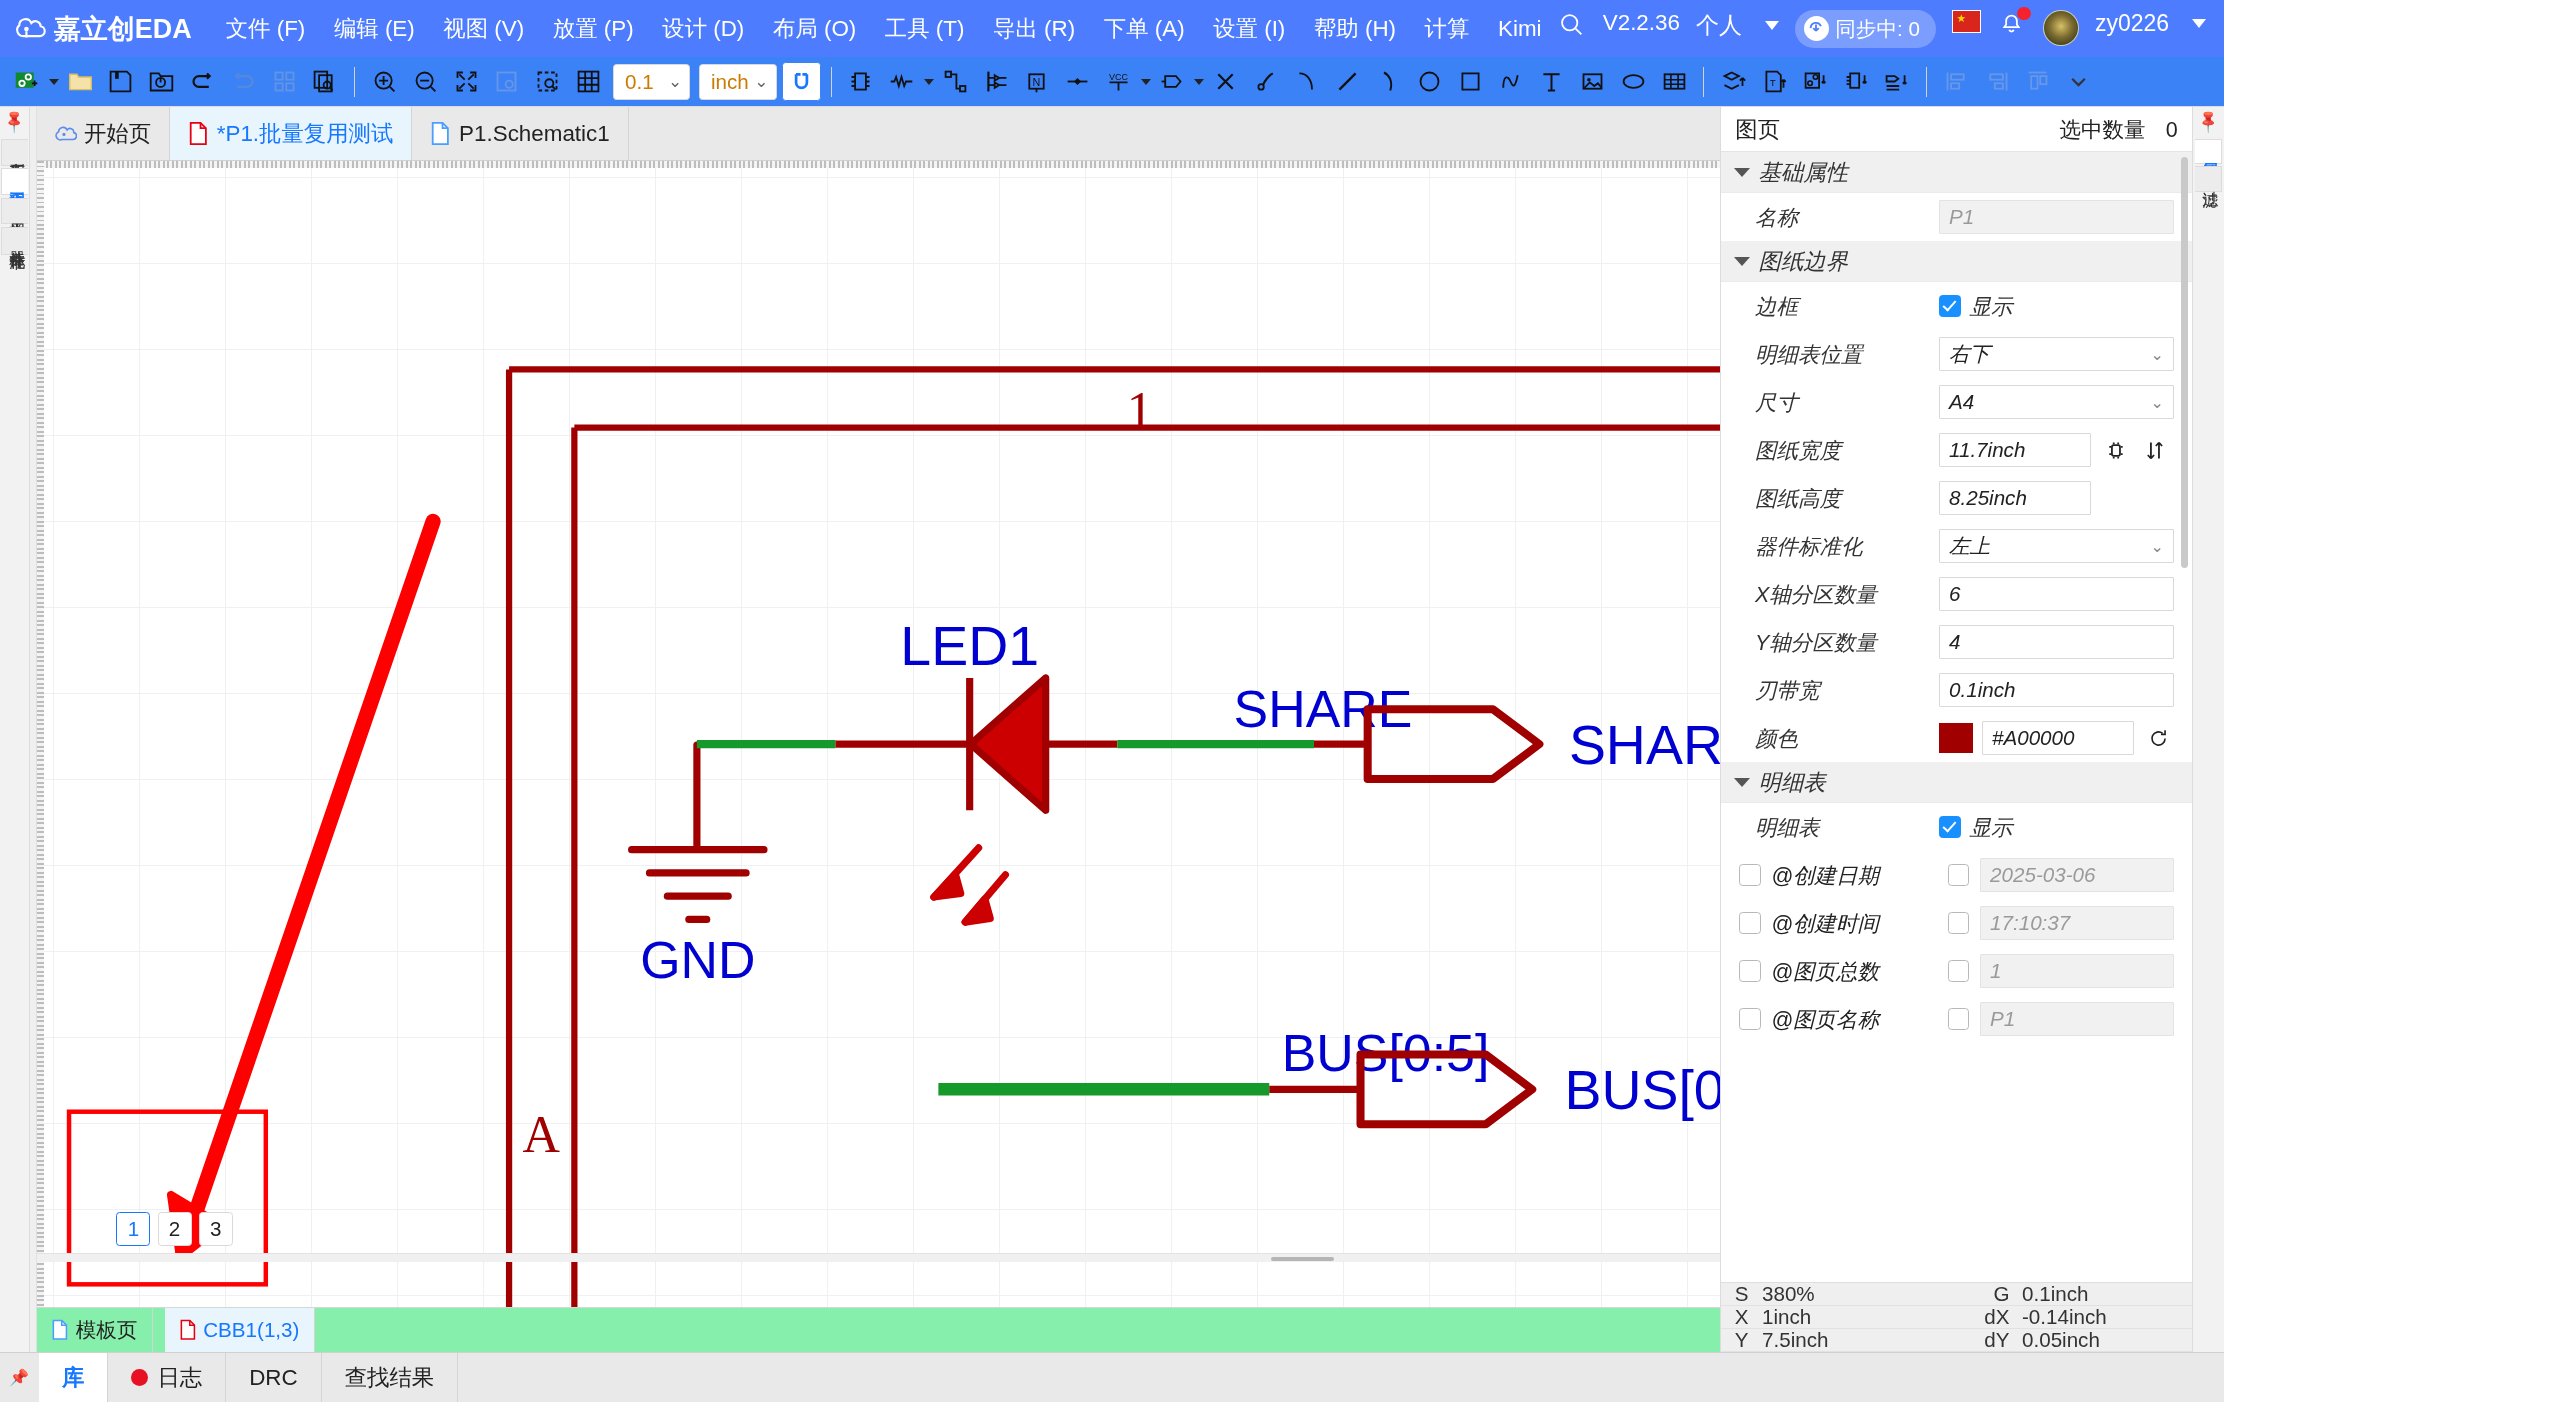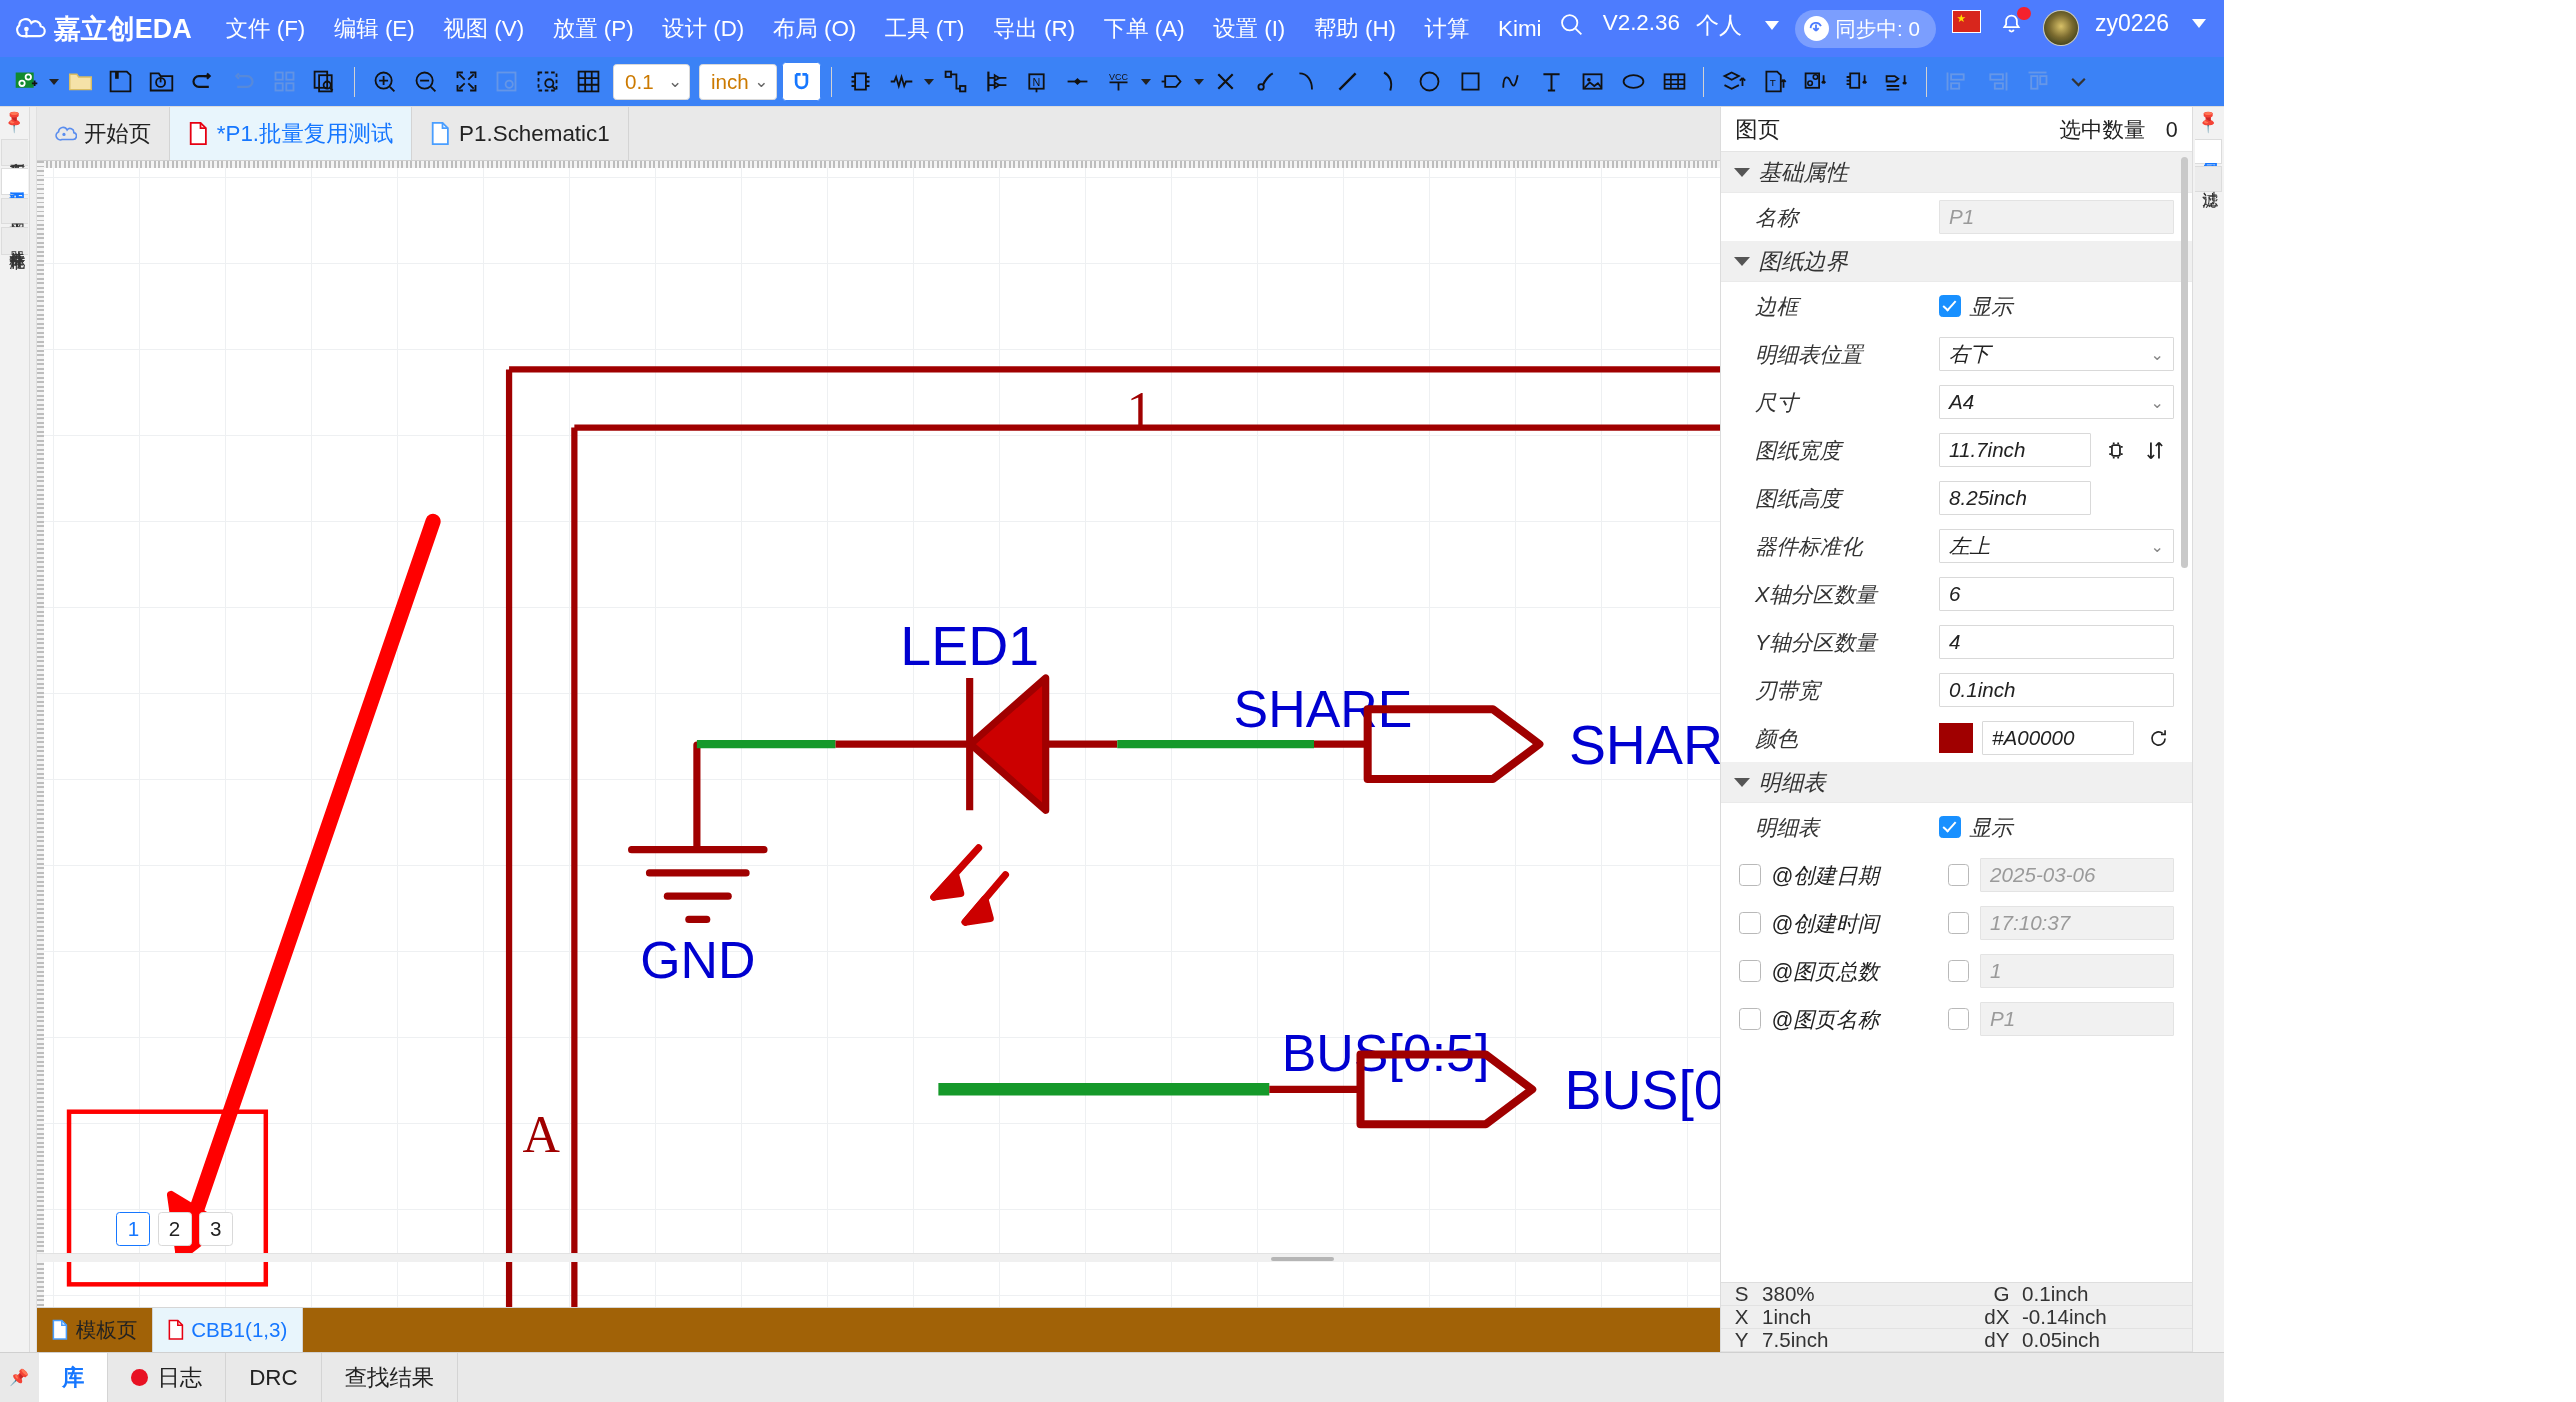--- a/index.html
+++ b/index.html
@@ -119,22 +119,23 @@
   }
   .pagebtn.active { border-color: #1677ff; color: #1677ff; }
 
   .hscroll {
     position: absolute; left: 0; right: 0; bottom: 45px; height: 9px;
     background: #f0f0f0; border-top: 0.9px solid #e2e2e2;
   }
   .hscroll .thumb { position: absolute; left: 1234px; width: 63px; top: 2.7px; height: 4.5px; background: #b5b5b5; border-radius: 2.7px; }
 
   .pagetabs {
-    height: 45px; flex: 0 0 45px; background: #a16207; display: flex; align-items: stretch;
+    height: 45px; flex: 0 0 45px; background: #86efac; display: flex; align-items: stretch;
     border-top: 0.9px solid #d6d6d6;
+    gap: 12px;
   }
   .ptab {
     display: flex; align-items: center; gap: 7.2px; padding: 0 14.3px; font-size: 20.6px;
     border-right: 0.9px solid #d4d4d4; color: #222; white-space: nowrap;
   }
   .ptab.active { background: #e8f5fc; color: #1677ff; }
   .ptab .ficon { width: 17px; height: 21.5px; }
 
   
   .rightpanel {

